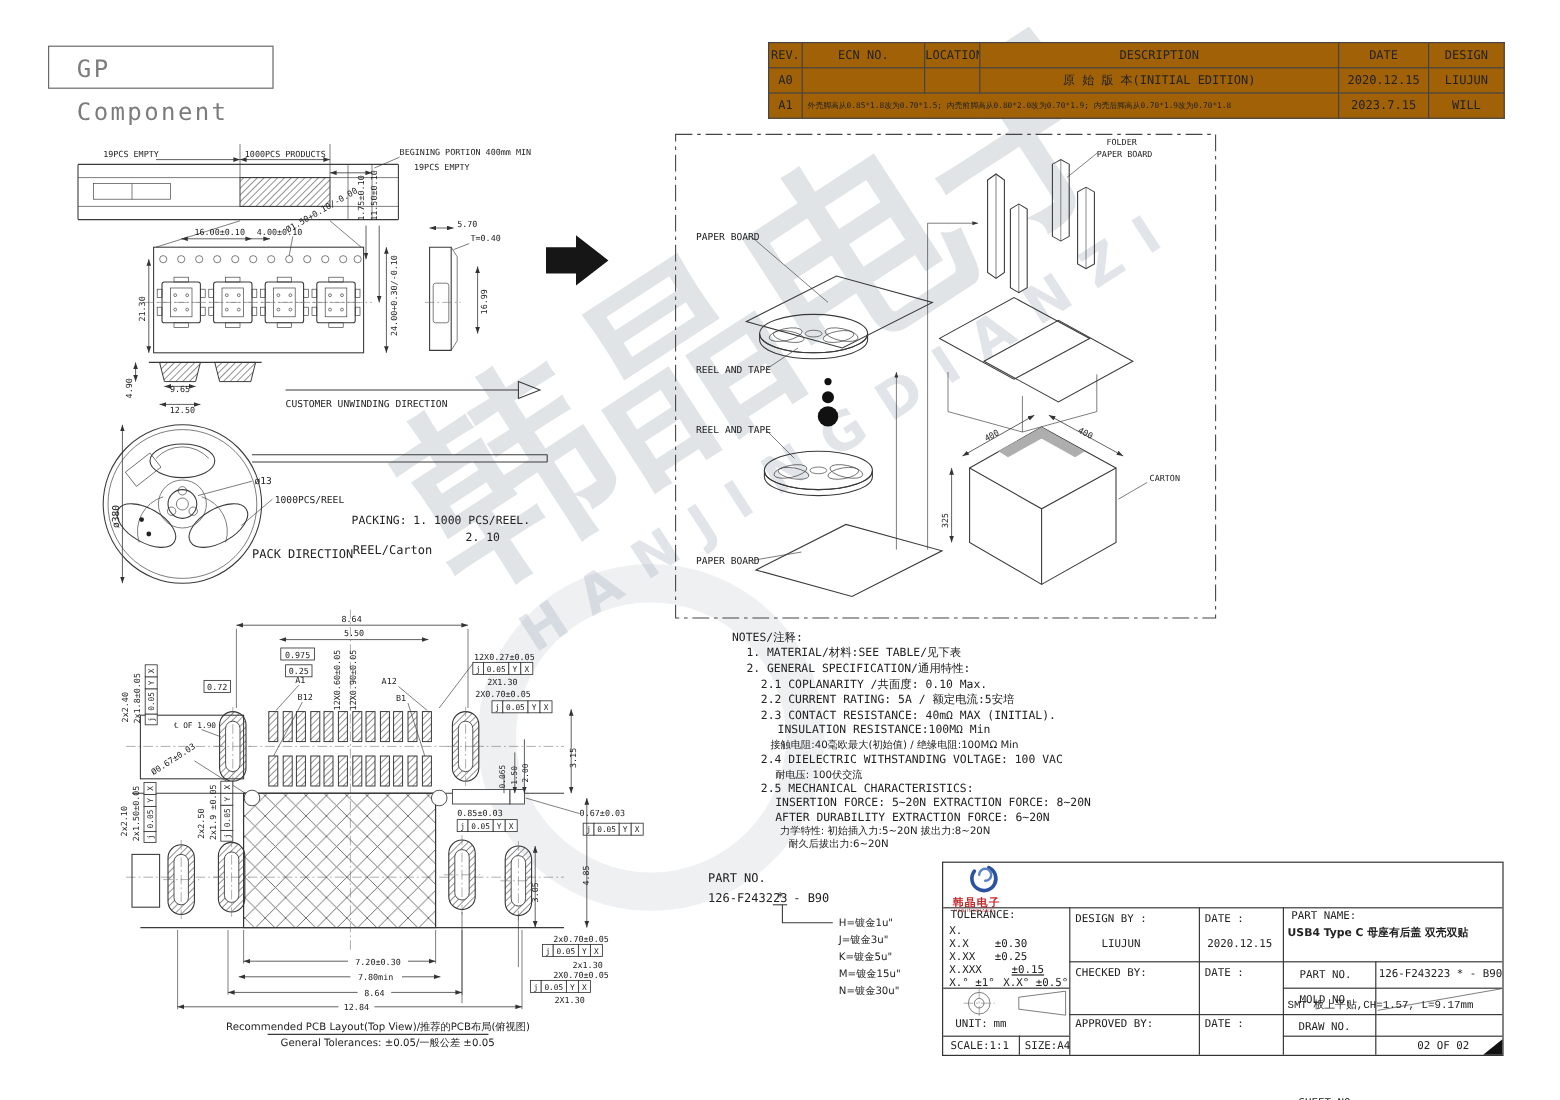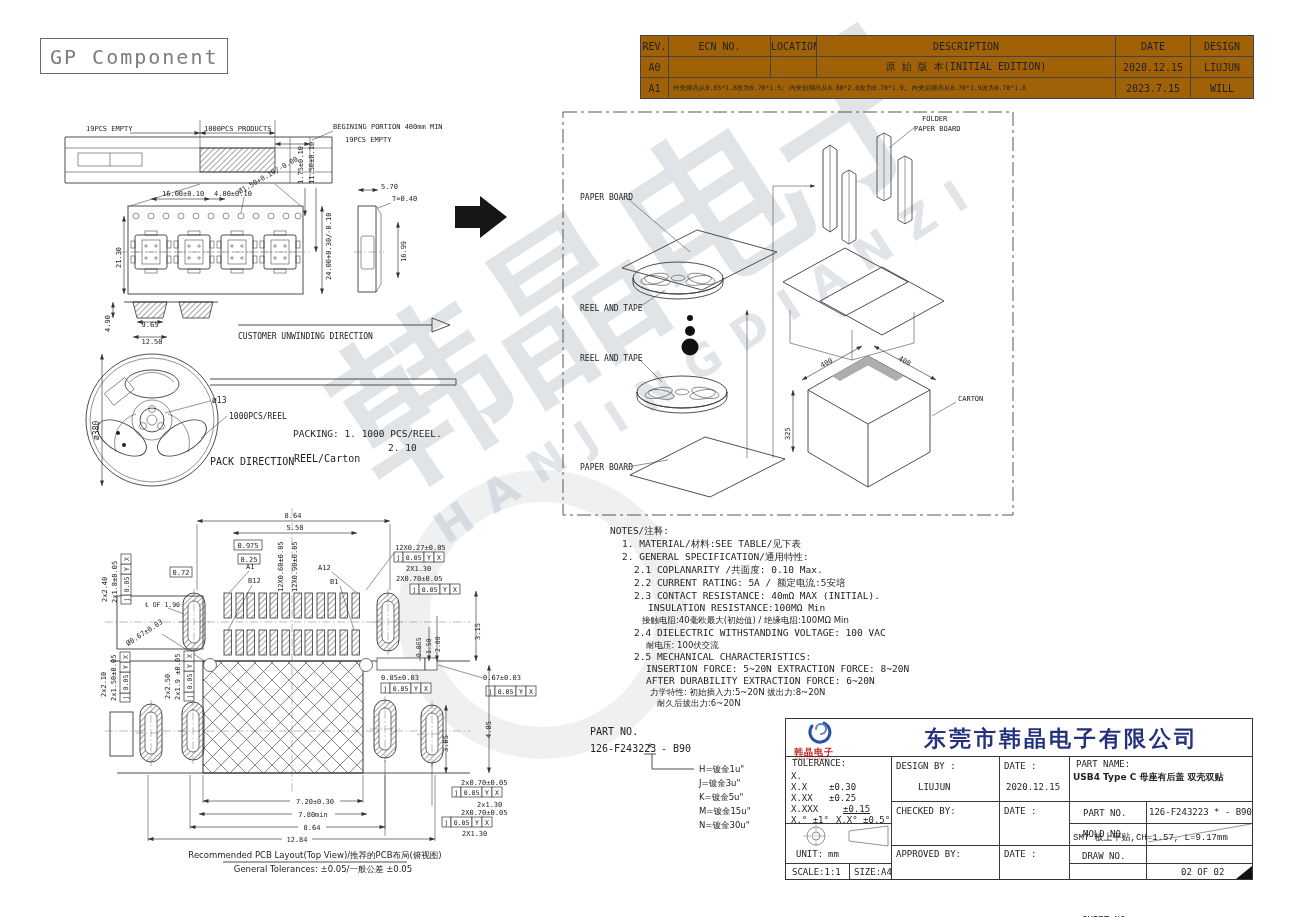--- a/index.html
+++ b/index.html
@@ -5,21 +5,21 @@
   html,body{margin:0;padding:0;background:#fff;}
   #sheet{position:relative;width:1300px;height:917px;background:#fff;overflow:hidden;
          font-family:"DejaVu Sans Mono","DejaVu Sans",monospace;color:#222;}
   
   .rev{position:absolute;left:640px;top:35px;width:613px;border-collapse:collapse;table-layout:fixed;
        font:10px "DejaVu Sans Mono",monospace;color:#222;background:#a16207;}
   .rev td,.rev th{border:1.2px solid #444;text-align:center;padding:0;height:20px;overflow:hidden;font-weight:normal;white-space:nowrap;}
   .rev .small{font-size:6.5px;text-align:left;padding-left:4px;}
   
   #gpbox{position:absolute;left:40px;top:38px;width:188px;height:36px;border:1.4px solid #6a6a6a;
-         font:20px "DejaVu Sans Mono",monospace;color:#7c7c7c;letter-spacing:2px;line-height:36px;padding-left:9px;box-sizing:border-box;background:transparent;}
+         font:20px "DejaVu Sans Mono",monospace;color:#7c7c7c;letter-spacing:2px;line-height:36px;padding-left:23px;box-sizing:border-box;background:transparent;}
   
   #tb{position:absolute;left:785px;top:718px;width:468px;height:162px;border:1.6px solid #333;box-sizing:border-box;background:transparent;font:9px "DejaVu Sans Mono",monospace;}
   #tb .v,#tb .h{position:absolute;background:#3a3a3a;}
   #tb .v{width:1px;} #tb .h{height:1px;}
   #tb span{position:absolute;white-space:nowrap;}
   #tb .company{font:22px "DejaVu Sans","Liberation Sans",sans-serif;color:#24317d;letter-spacing:3px;font-weight:bold;}
   #tb .logo-cn{font:bold 9px "DejaVu Sans",sans-serif;color:#c22727;letter-spacing:1px;}
   #tb .logo-en{font:3.5px "DejaVu Sans",sans-serif;color:#c22727;letter-spacing:.5px;}
   
   #wm{position:absolute;left:330px;top:110px;width:840px;height:620px;transform:rotate(-33deg);z-index:0;pointer-events:none;text-align:center;}
@@ -540,21 +540,20 @@
     <div class="v" style="left:63px;top:144px;height:16px;"></div>
     <div class="h" style="left:0;top:104px;width:105px;"></div>
     <div class="h" style="left:0;top:144px;width:105px;"></div>
     <div class="h" style="left:105px;top:82px;width:361px;"></div>
     <div class="h" style="left:105px;top:126px;width:361px;"></div>
     <div class="h" style="left:283px;top:104px;width:183px;"></div>
     <div class="h" style="left:283px;top:144px;width:183px;"></div>
 
     <span class="logo-cn" style="left:8px;top:27px;">韩晶电子</span>
     <span class="logo-en" style="left:9px;top:38px;">HANJINGDIANZI</span>
-    <span class="company" style="left:138px;top:5px;">东莞市韩晶电子有限公司</span>
 
     <span style="left:6px;top:39px;">TOLERANCE:</span>
     <span style="left:5px;top:52px;">X.</span>
     <span style="left:5px;top:63px;text-align:center;">X.X</span>
     <span style="left:43px;top:63px;">±0.30</span>
     <span style="left:5px;top:74px;">X.XX</span>
     <span style="left:43px;top:74px;">±0.25</span>
     <span style="left:5px;top:85px;">X.XXX</span>
     <span style="left:57px;top:85px;text-decoration:underline;">±0.15</span>
     <span style="left:5px;top:96px;">X.° ±1°</span>

